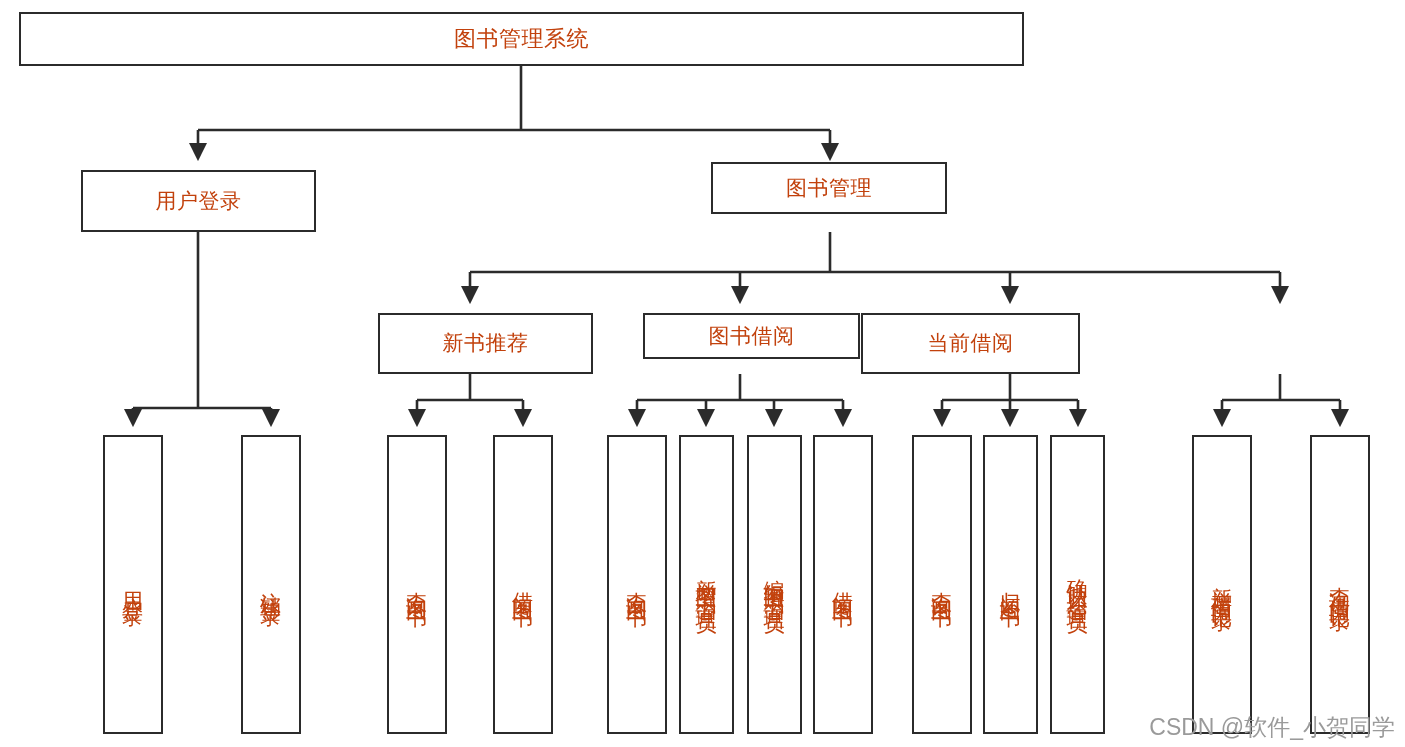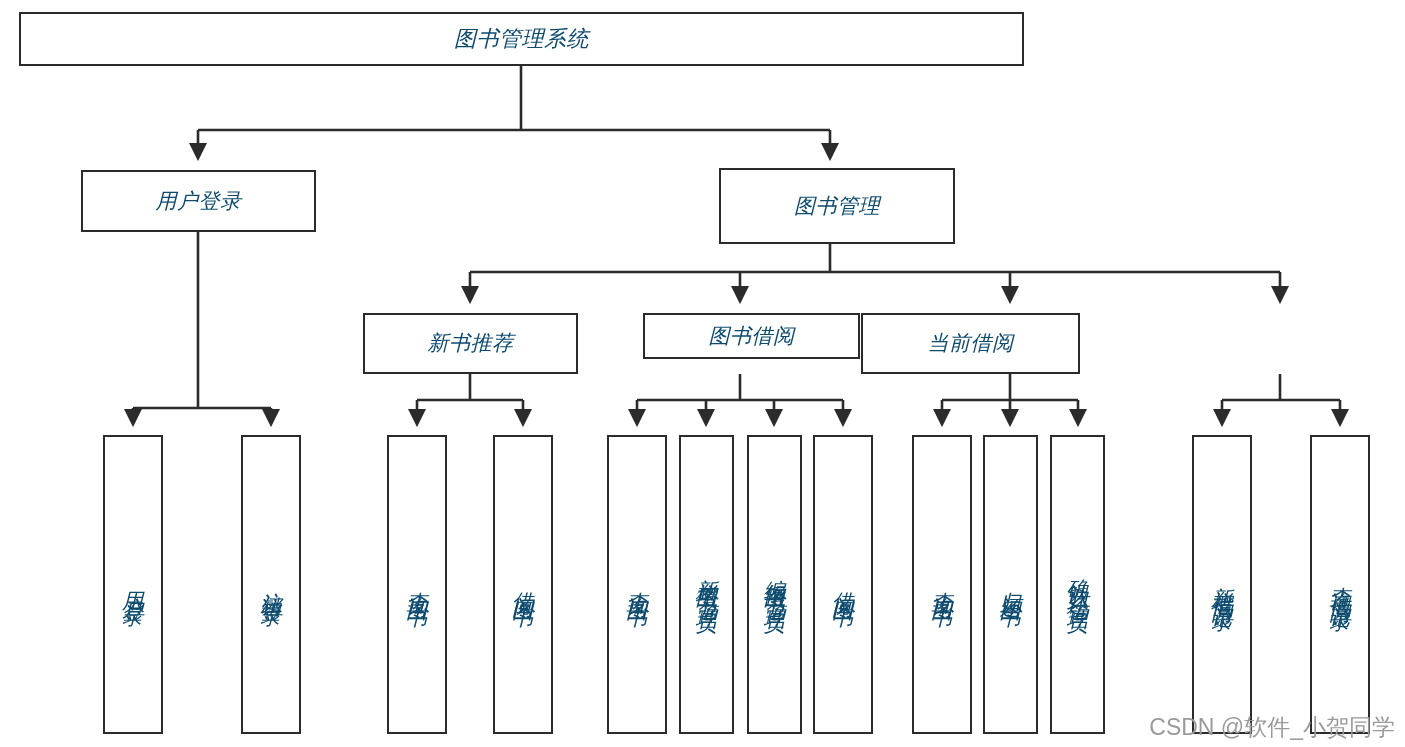--- a/index.html
+++ b/index.html
@@ -29,24 +29,23 @@
     position: absolute;
     box-sizing: border-box;
     border: 2.5px solid #2b2b2b;
     background: #ffffff;
     display: flex;
     align-items: center;
     justify-content: center;
     z-index: 2;
   }
   .node .lbl {
-    color: #0c4a6e;
+    color: #c2410c;
     line-height: 1.15;
     white-space: nowrap;
-    font-style: italic;
   }
   
   .node.h .lbl {
     font-size: 21px;
     letter-spacing: 0.5px;
   }
   .node.h.root .lbl {
     font-size: 22px;
   }
   
@@ -128,25 +127,25 @@
     </g>
   </svg>
 
   <div class="node h root" style="left:19px; top:12px; width:1005px; height:54px;">
     <span class="lbl">图书管理系统</span>
   </div>
 
   <div class="node h" style="left:81px; top:170px; width:235px; height:62px;">
     <span class="lbl">用户登录</span>
   </div>
-  <div class="node h" style="left:711px; top:168px; width:236px; height:76px;margin-left:8px;">
+  <div class="node h" style="left:711px; top:162px; width:236px; height:52px;">
     <span class="lbl">图书管理</span>
   </div>
 
-  <div class="node h" style="left:363px; top:313px; width:215px; height:61px;">
+  <div class="node h" style="left:378px; top:313px; width:215px; height:61px;">
     <span class="lbl">新书推荐</span>
   </div>
   <div class="node h" style="left:643px; top:313px; width:217px; height:46px;text-align:center;">
     <span class="lbl">图书借阅</span>
   </div>
   <div class="node h" style="left:861px; top:313px; width:219px; height:61px;">
     <span class="lbl">当前借阅</span>
   </div>
 
   <div class="node v" style="left:103px; top:435px; width:60px; height:299px;">

